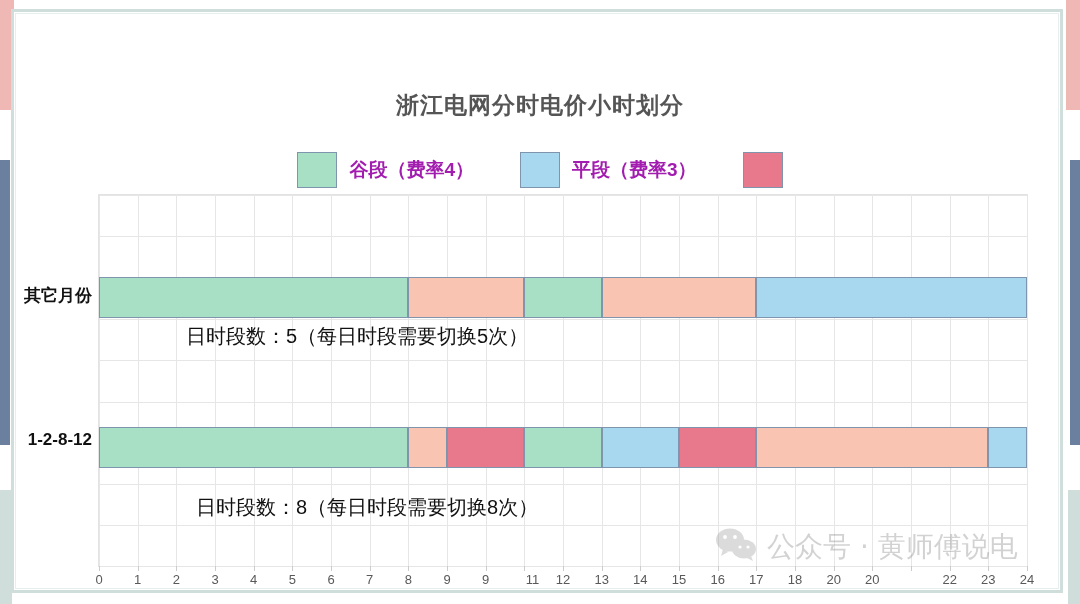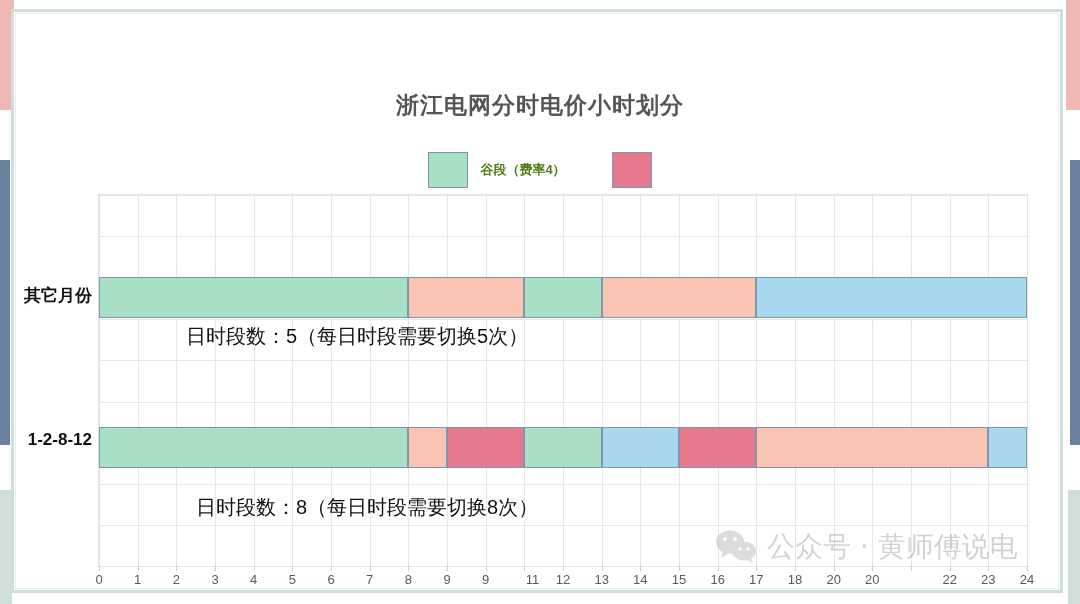--- a/index.html
+++ b/index.html
@@ -76,23 +76,23 @@
     align-items: center;
     gap: 12px;
   }
   .legend-swatch {
     width: 40px;
     height: 36px;
     border: 1px solid #7f95ad;
     box-sizing: border-box;
   }
   .legend-label {
-    font-size: 13px;
+    font-size: 19px;
     font-weight: bold;
-    color: #4d7c0f;
+    color: #a21caf;
     white-space: nowrap;
   }
 
   
   .plot {
     position: absolute;
     left: 98px;
     top: 182px;
     width: 930px;
     height: 373px;
@@ -160,21 +160,20 @@
     height: 5px;
     background: #cccccc;
   }
 
   
   .watermark {
     position: absolute;
     left: 715px;
     top: 528px;
     display: flex;
-    align-items: center;
     gap: 10px;
     z-index: 7;
     pointer-events: none;
     opacity: 0.30;
   }
   .wm-text {
     font-size: 28px;
     color: #6e6e6e;
     white-space: nowrap;
     font-family: "DejaVu Sans", sans-serif;
@@ -198,20 +197,24 @@
 </div>
 
 <div class="chart-wrap">
 
   <div class="chart-title">浙江电网分时电价小时划分</div>
 
   <div class="legend" id="legend">
       <div class="legend-item">
         <div class="legend-swatch" style="background: rgb(168, 224, 197);"></div>
         <div class="legend-label">谷段（费率4）</div>
+      </div>
+      <div class="legend-item">
+        <div class="legend-swatch" style="background: rgb(168, 216, 240);"></div>
+        <div class="legend-label">平段（费率3）</div>
       </div>
       <div class="legend-item">
         <div class="legend-swatch" style="background: rgb(232, 120, 140);"></div>
       </div>
     </div>
 
   <div class="plot" id="plot">
       <div class="gridline-v" style="left: 0px;"></div>
       <div class="gridline-v" style="left: 38.6667px;"></div>
       <div class="gridline-v" style="left: 77.3333px;"></div>

